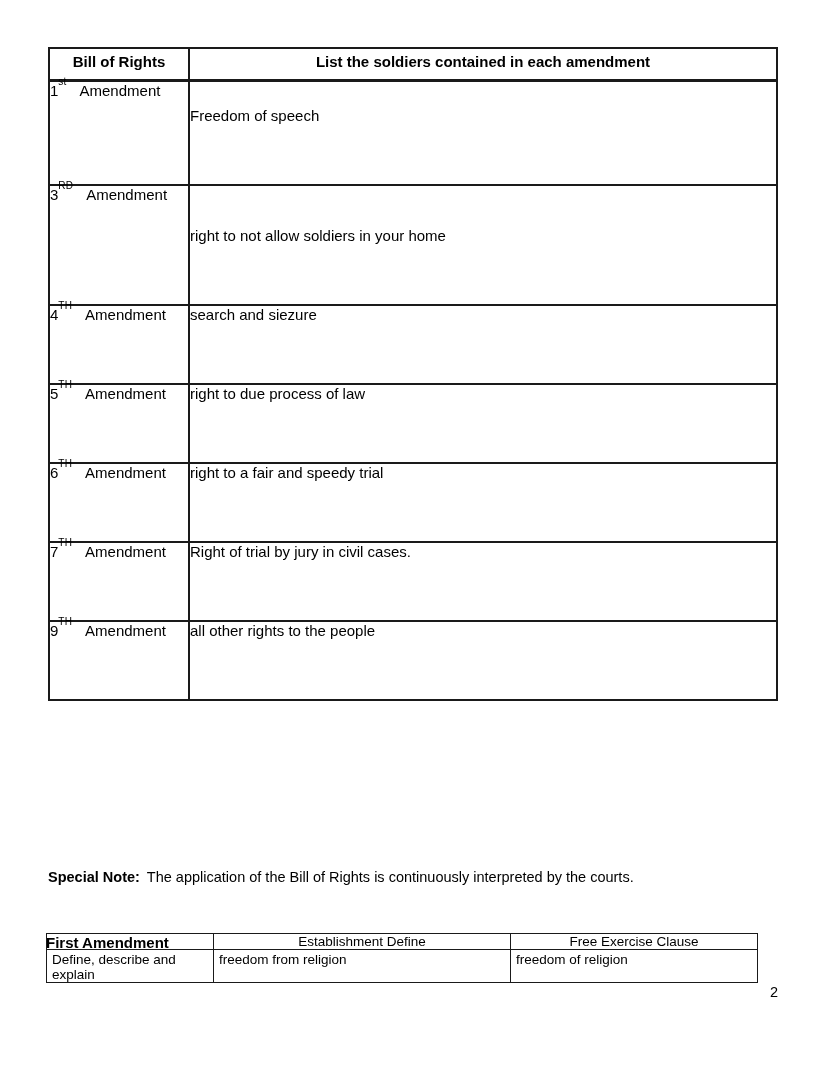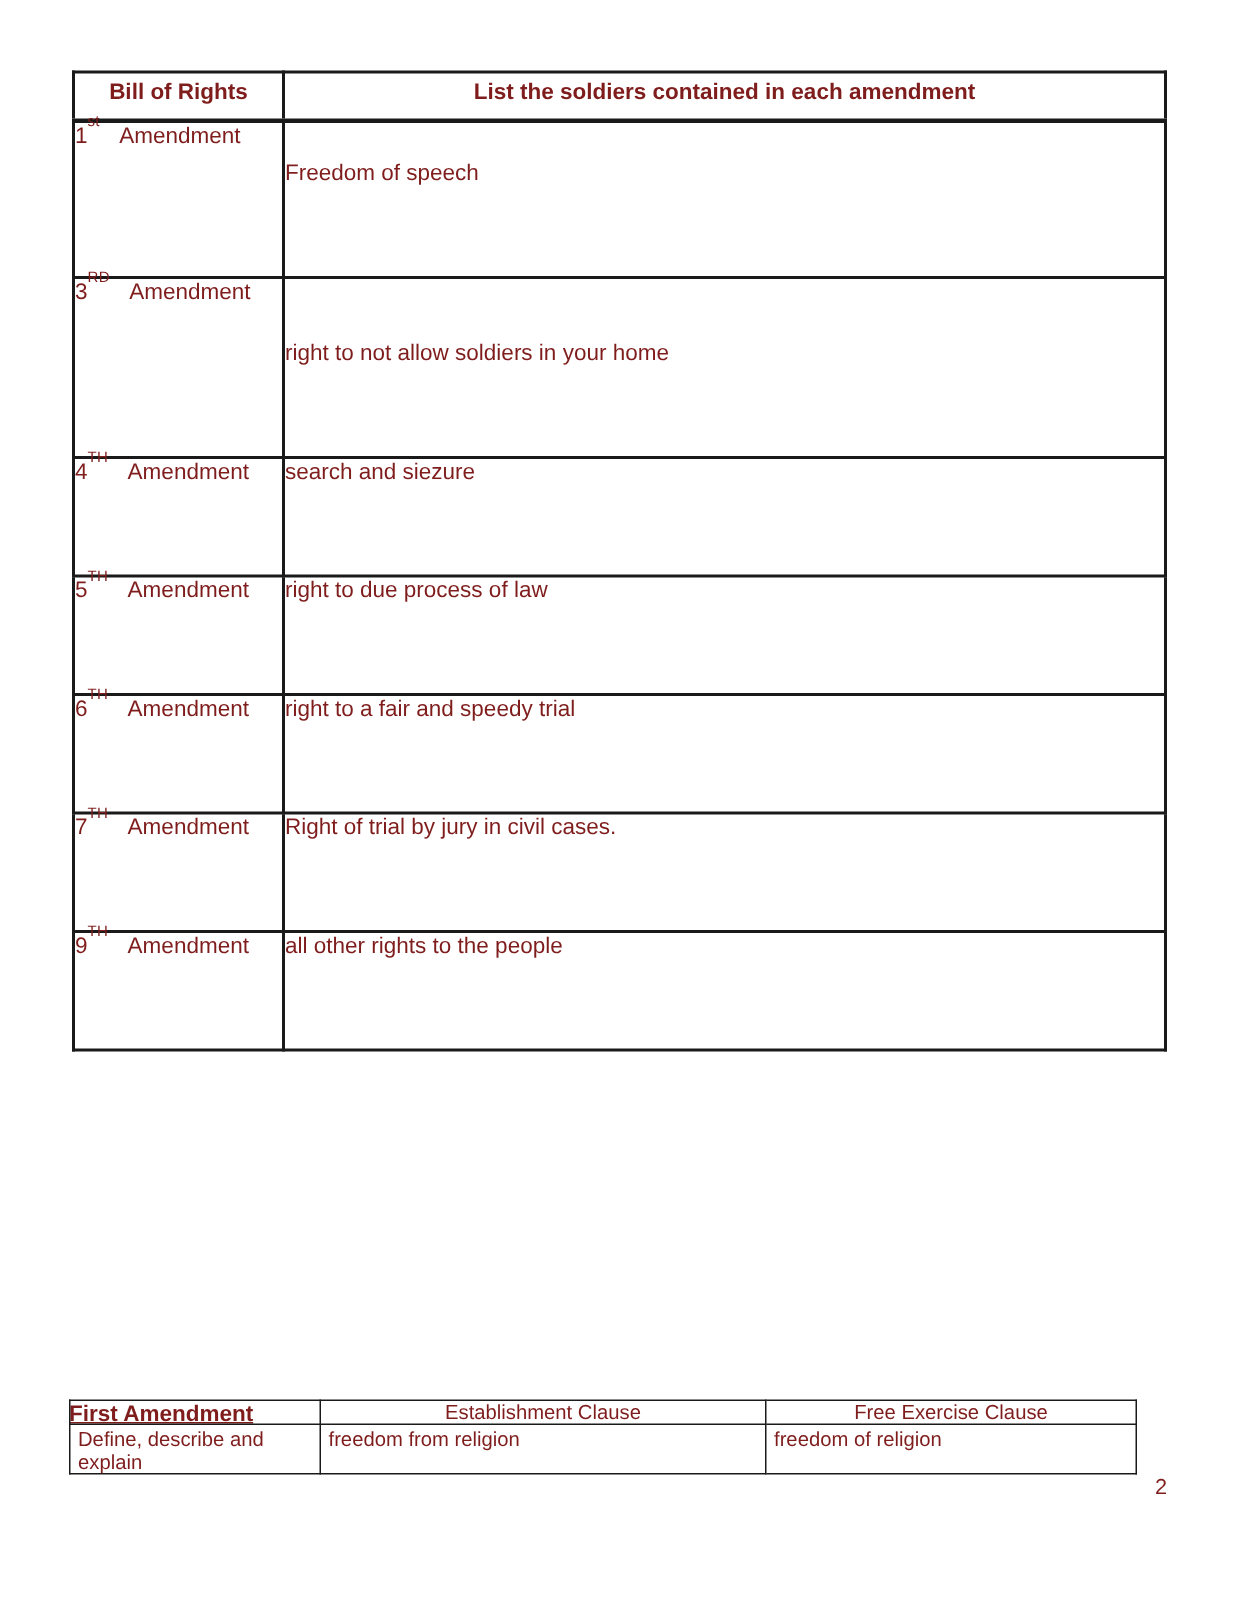--- a/index.html
+++ b/index.html
@@ -2,21 +2,21 @@
 <html><head>
 <meta charset="utf-8">
 <style>
   html, body { margin: 0; padding: 0; background: #e8e8e8; }
   .page {
     position: relative;
     width: 828px;
     height: 1071px;
     background: #ffffff;
     font-family: "Liberation Sans", "DejaVu Sans", sans-serif;
-    color: #7f1d1d;
+    color: #000000;
     overflow: hidden;
   }
 
   
   table.bill {
     position: absolute;
     left: 48px;
     top: 47px;
     width: 730px;
     border-collapse: collapse;
@@ -168,33 +168,36 @@
     <tr class="amrow">
       <td class="amend-cell">
         <span>9</span><sup class="ord-suffix">TH</sup><span class="amend-label">Amendment</span>
       </td>
       <td class="answer-cell">all other rights to the people</td>
     </tr>
 
   </tbody>
   </table>
 
+  <div class="special-note">
+    <span class="note-label">Special Note:</span><span class="note-text">The application of the Bill of Rights is continuously interpreted by the courts.</span>
+  </div>
 
   <div class="section-title">First Amendment</div>
 
   <table class="fa">
     <colgroup>
         <col class="f1">
         <col class="f2">
         <col class="f3">
       </colgroup>
     <tbody>
       <tr class="fa-hdr">
         <td></td>
-        <td>Establishment Clause</td>
+        <td>Establishment Define</td>
         <td>Free Exercise Clause</td>
       </tr>
       <tr class="fa-data">
         <td>Define, describe and explain</td>
         <td>freedom from religion</td>
         <td>freedom of religion</td>
       </tr>
     </tbody>
   </table>
 

